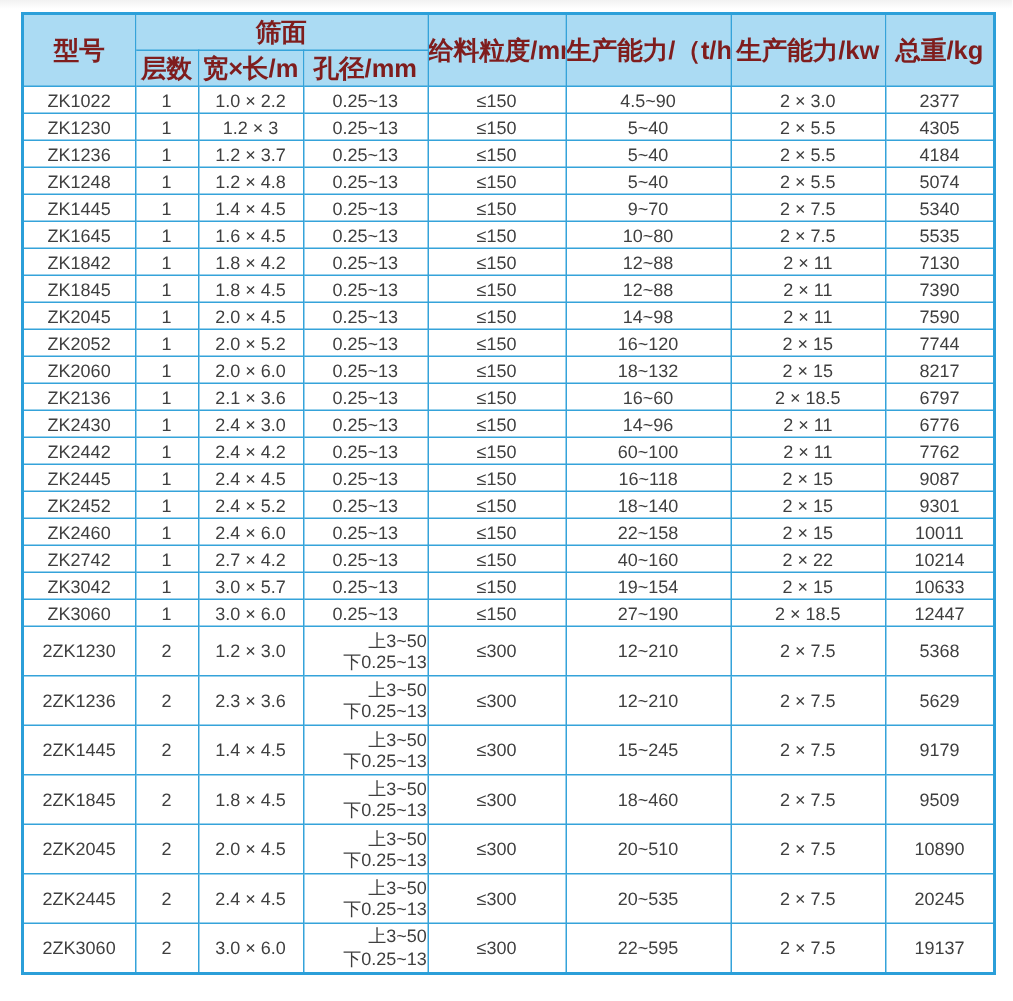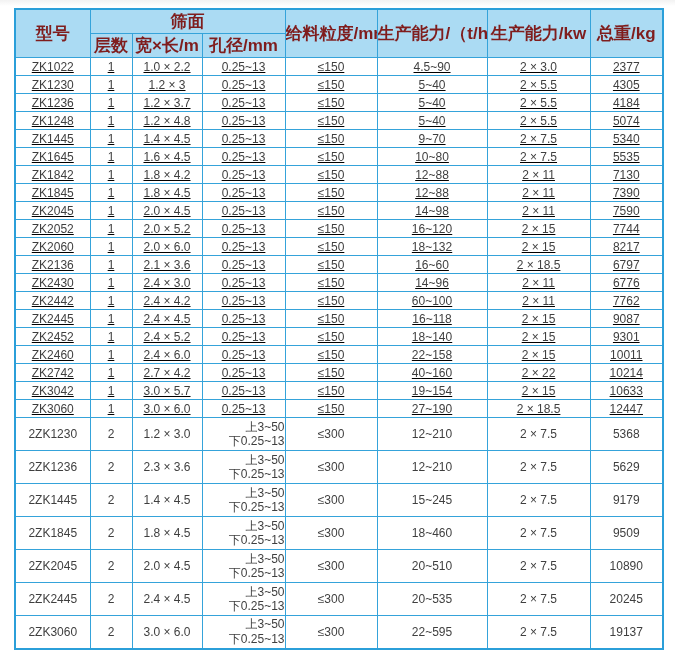--- a/index.html
+++ b/index.html
@@ -39,21 +39,21 @@
     white-space: nowrap;
   }
   thead th {
     background: #abdbf3;
     font-weight: 600;
     color: #7f1d1d;
     font-size: 17px;
   }
   thead tr.h1 { height: 22px; }
   thead tr.h2 { height: 24px; }
-  tbody tr.single { height: 18px; text-decoration: underline; }
+  tbody tr.single { height: 18px; }
   tbody tr.double { height: 33px; }
   td.multiline {
     white-space: pre-line;
     text-align: right;
     padding-left: 5px;
     line-height: 1.2;
   }
   tbody td { background: #ffffff; }
 </style>
 </head>

